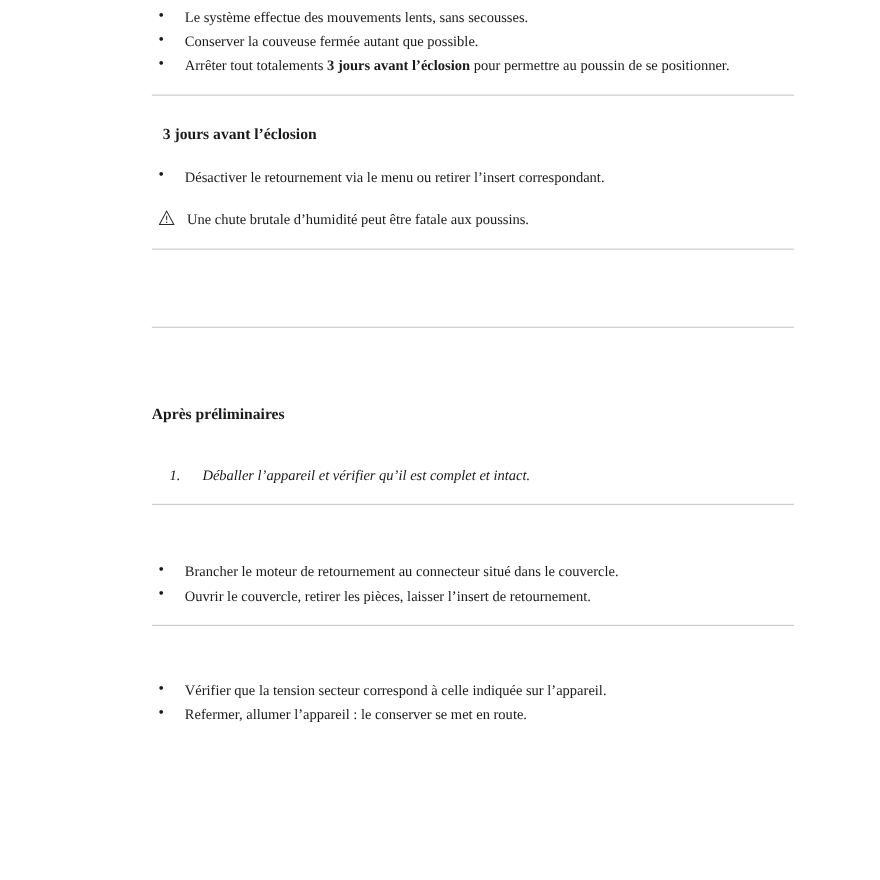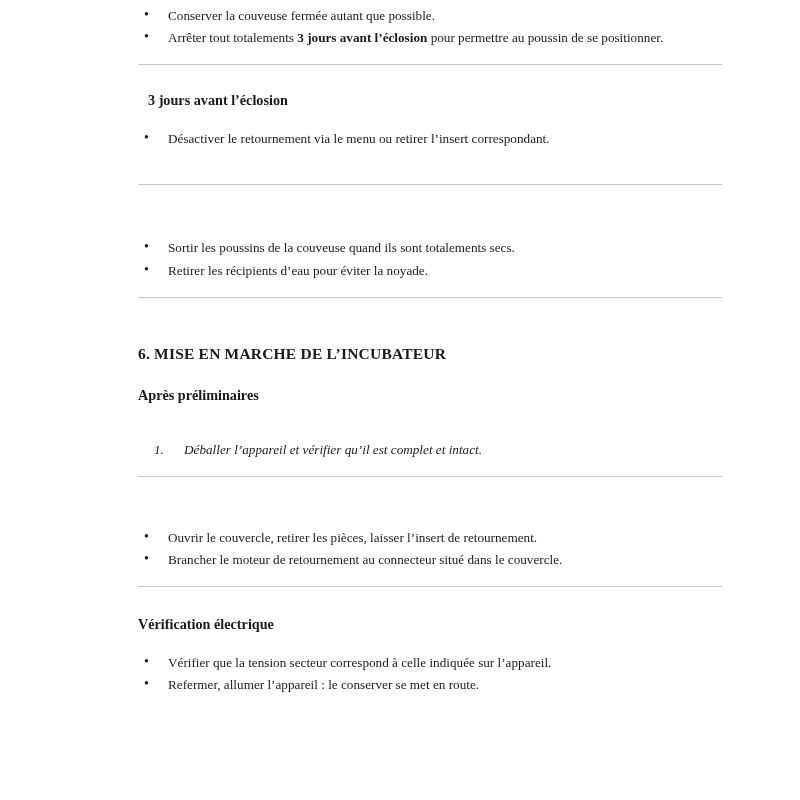--- a/index.html
+++ b/index.html
@@ -113,20 +113,23 @@
 </style>
 </head>
 <body>
 
 <div class="page">
 
   <div class="spacer-6"></div>
 
   <ul class="bullets">
     <li>
+      <span>Le système effectue des mouvements lents, sans secousses.</span>
+    </li>
+    <li>
       <span>Conserver la couveuse fermée autant que possible.</span>
     </li>
     <li>
       <span>Arrêter tout totalements </span><span class="bold">3 jours avant l’éclosion</span><span> pour permettre au poussin de se positionner.</span>
     </li>
   </ul>
 
   <hr class="rule">
 
   <div class="spacer-10"></div>
@@ -134,66 +137,70 @@
   <h3 class="sub-title indent">3 jours avant l’éclosion</h3>
 
   <div class="spacer-20"></div>
 
   <ul class="bullets">
     <li><span>Désactiver le retournement via le menu ou retirer l’insert correspondant.</span></li>
   </ul>
 
   <div class="spacer-16"></div>
 
+  <div class="note">
+    <span class="warn-icon">
+      <svg viewBox="0 0 16 15" width="15" height="14" aria-hidden="true">
+        <polygon points="8,1 15,14 1,14" fill="none" stroke="#2a2a2a" stroke-width="1"></polygon>
+        <line x1="8" y1="5.5" x2="8" y2="10" stroke="#2a2a2a" stroke-width="1"></line>
+        <circle cx="8" cy="11.8" r="0.7" fill="#2a2a2a"></circle>
+      </svg>
+    </span>
+    <span>Une chute brutale d’humidité peut être fatale aux poussins.</span>
+  </div>
 
   <hr class="rule">
 
   <div class="spacer-16"></div>
 
 
   <div class="spacer-20"></div>
 
-  <ul class="bullets">
-    <li><span>Sortir les poussins de la couveuse quand ils sont totalements secs.</span></li>
-    <li><span>Retirer les récipients d’eau pour éviter la noyade.</span></li>
-  </ul>
 
   <hr class="rule">
 
   <div class="spacer-30"></div>
 
-  <h2 class="section-title">6. MISE EN MARCHE DE L’INCUBATEUR</h2>
 
   <div class="spacer-24"></div>
 
   <h3 class="sub-title">Après préliminaires</h3>
 
   <div class="spacer-20"></div>
 
   <ol class="numbers">
     <li><span>Déballer l’appareil et vérifier qu’il est complet et intact.</span></li>
   </ol>
 
   <hr class="rule">
 
   <div class="spacer-14"></div>
 
 
   <div class="spacer-20"></div>
 
   <ul class="bullets">
+    <li><span>Brancher le moteur de retournement au connecteur situé dans le couvercle.</span></li>
     <li><span>Ouvrir le couvercle, retirer les pièces, laisser l’insert de retournement.</span></li>
-    <li><span>Brancher le moteur de retournement au connecteur situé dans le couvercle.</span></li>
   </ul>
 
   <hr class="rule">
 
   <div class="spacer-12"></div>
 
-  <h3 class="sub-title">Vérification électrique</h3>
 
   <div class="spacer-20"></div>
 
   <ul class="bullets">
     <li><span>Vérifier que la tension secteur correspond à celle indiquée sur l’appareil.</span></li>
     <li><span>Refermer, allumer l’appareil : le conserver se met en route.</span></li>
   </ul>
 
 </div>
 

